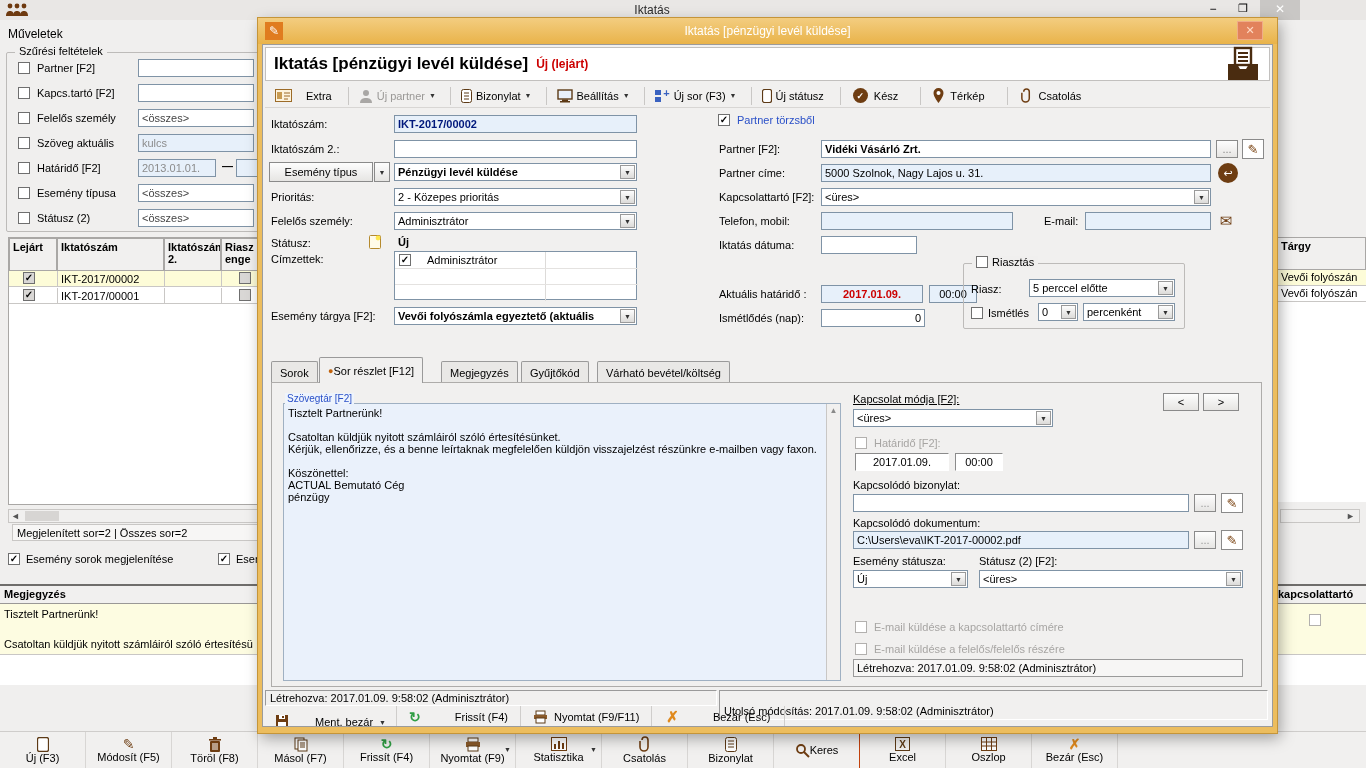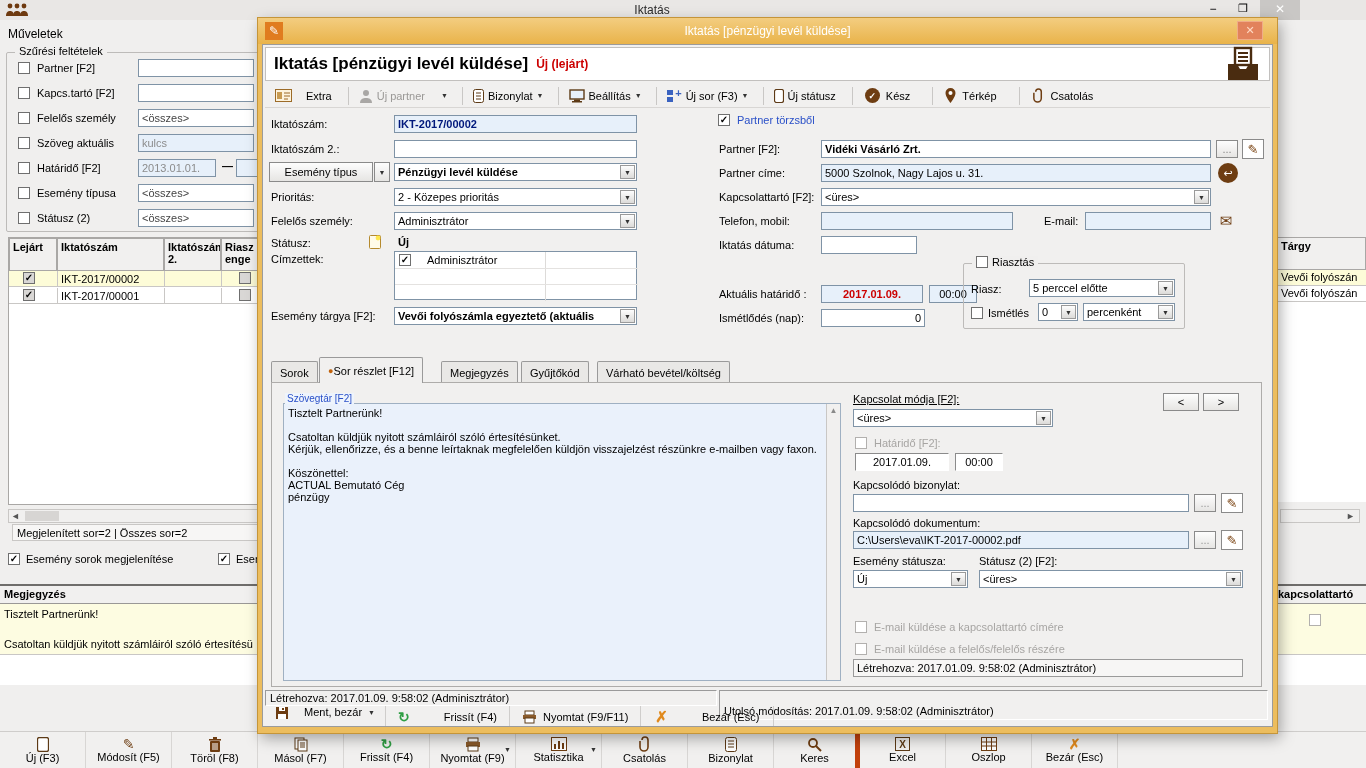--- a/index.html
+++ b/index.html
@@ -233,21 +233,21 @@
       <span class="icon">
           <svg width="12" height="15">
             <rect x="0.5" y="0.5" width="11" height="14" rx="2" fill="#fff" stroke="#5d3a16"></rect>
             <line x1="3" y1="4" x2="9" y2="4" stroke="#5d3a16"></line>
             <line x1="3" y1="7" x2="9" y2="7" stroke="#5d3a16"></line>
             <line x1="3" y1="10" x2="9" y2="10" stroke="#5d3a16"></line>
           </svg>
         </span>
       <span>Bizonylat</span>
     </div>
-    <div class="icon" style="width:86px;flex-direction:column;border-right:5px solid #c2410c">
+    <div class="icon" style="width:86px;flex-direction:row;border-right:1px solid #c2410c">
       <span class="icon">
           <svg width="15" height="15">
             <circle cx="6" cy="6" r="4" fill="none" stroke="#6e3d12" stroke-width="1.8"></circle>
             <line x1="9" y1="9" x2="14" y2="14" stroke="#6e3d12" stroke-width="2"></line>
           </svg>
         </span>
       <span>Keres</span>
     </div>
     <div class="icon" style="width:86px;flex-direction:column;border-right:1px solid #d8d6d4">
       <span class="icon" style="width:15px;height:14px;border:1.5px solid #5d3a16;color:#5d3a16;font-weight:bold;font-size:10px">X</span>
@@ -308,21 +308,21 @@
             </svg>
           </span>
         <span style="margin-right:10px">Extra</span>
         <span class="tsep"></span>
         <span class="icon" style="margin:0 4px">
             <svg width="14" height="14">
               <circle cx="7" cy="4" r="3" fill="#a9a7a5"></circle>
               <path d="M1 14c0-4 3-5 6-5s6 1 6 5z" fill="#a9a7a5"></path>
             </svg>
           </span>
-        <span style="color:#9a9896;margin-right:16px">Új partner</span>
+        <span style="color:#9a9896;margin-right:4px">Új partner</span>
         <span class="caret7" style="margin-right:8px">▼</span>
         <span class="tsep"></span>
         <span class="icon" style="margin:0 4px">
             <svg width="11" height="14">
               <rect x="0.5" y="0.5" width="10" height="13" rx="2" fill="#fff" stroke="#5d3a16"></rect>
               <line x1="3" y1="4" x2="8" y2="4" stroke="#5d3a16"></line>
               <line x1="3" y1="7" x2="8" y2="7" stroke="#5d3a16"></line>
               <line x1="3" y1="10" x2="8" y2="10" stroke="#5d3a16"></line>
             </svg>
           </span>
@@ -560,21 +560,21 @@
       <div class="fld" style="left:590px;top:614px;width:390px;background:#f7f6f5;border-color:#9a9a9a">Létrehozva: 2017.01.09. 9:58:02 (Adminisztrátor)</div>
 
       <div class="a" style="left:2px;top:645px;width:452px;height:16px;border:1px solid;border-color:#9a9a9a #fff #fff #9a9a9a;background:#f1f0ef;padding:1px 4px;white-space:nowrap;overflow:hidden">
         <span>Létrehozva: 2017.01.09. 9:58:02 (Adminisztrátor)</span>
       </div>
       <div class="a" style="left:456px;top:645px;width:549px;height:16px;border:1px solid;border-color:#9a9a9a #fff #fff #9a9a9a;background:#f1f0ef;padding:14px 4px;white-space:nowrap;overflow:hidden">
         <span>Utolsó módosítás: 2017.01.09. 9:58:02 (Adminisztrátor)</span>
       </div>
 
       <div class="a" style="left:2px;top:661px;width:1005px;height:22px;display:flex;align-items:center">
-        <div style="display:flex;align-items:flex-start;height:100%;padding:0 10px;border-right:1px solid #cfcdcb;gap:15px">
+        <div style="display:flex;align-items:flex-end;height:100%;padding:0 10px;border-right:1px solid #cfcdcb;gap:26px">
           <span class="icon">
               <svg width="14" height="14">
                 <rect x="1" y="1" width="12" height="12" fill="#6e3d12"></rect>
                 <rect x="4" y="1" width="6" height="4" fill="#fff"></rect>
                 <rect x="7" y="2" width="2" height="2" fill="#6e3d12"></rect>
                 <rect x="3" y="8" width="8" height="5" fill="#fff"></rect>
               </svg>
             </span>
           <span style="display:flex;align-items:center;gap:6px">
               <span>Ment, bezár</span>

